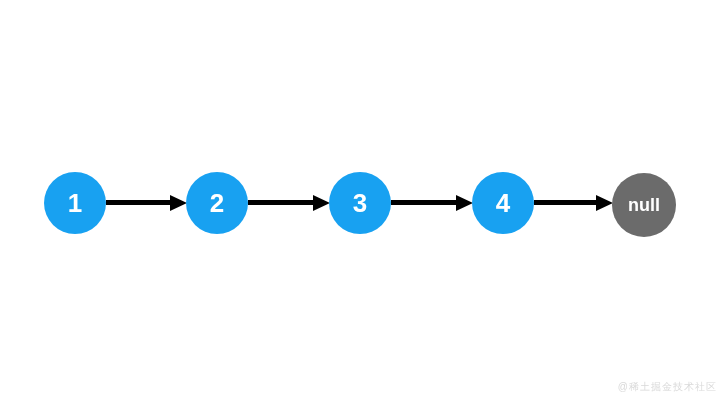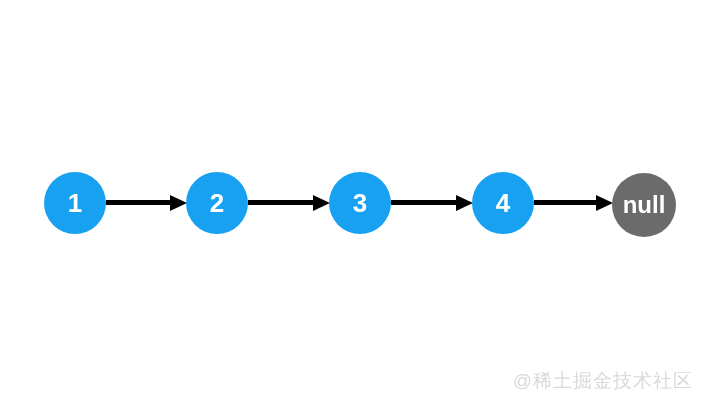--- a/index.html
+++ b/index.html
@@ -35,21 +35,21 @@
   .node.n1 { left: 44px; }
   .node.n2 { left: 186px; }
   .node.n3 { left: 329px; }
   .node.n4 { left: 472px; }
   .node.null-node {
     left: 612px;
     top: 173px;
     width: 64px;
     height: 64px;
     background: var(--null-fill, #6b6b6b);
-    font-size: 24px;
+    font-size: 18px;
   }
   .arrow {
     position: absolute;
     top: 200px;
     height: 5px;
     background: var(--arrow-color, #000000);
   }
   .arrow::after {
     content: '';
     position: absolute;
@@ -61,23 +61,23 @@
     border-left: 17px solid var(--arrow-color, #000000);
     border-top: 8px solid transparent;
     border-bottom: 8px solid transparent;
   }
   .arrow.a1 { left: 106px; width: 64px; }
   .arrow.a2 { left: 248px; width: 65px; }
   .arrow.a3 { left: 391px; width: 65px; }
   .arrow.a4 { left: 534px; width: 62px; }
   .watermark {
     position: absolute;
-    right: 27px;
+    right: 3px;
     bottom: 11px;
-    font-size: 19px;
+    font-size: 10px;
     color: var(--watermark-color, #d9d9d9);
     letter-spacing: 1px;
     user-select: none;
   }
 </style>
 </head>
 <body>
 
 <div class="canvas">
 

